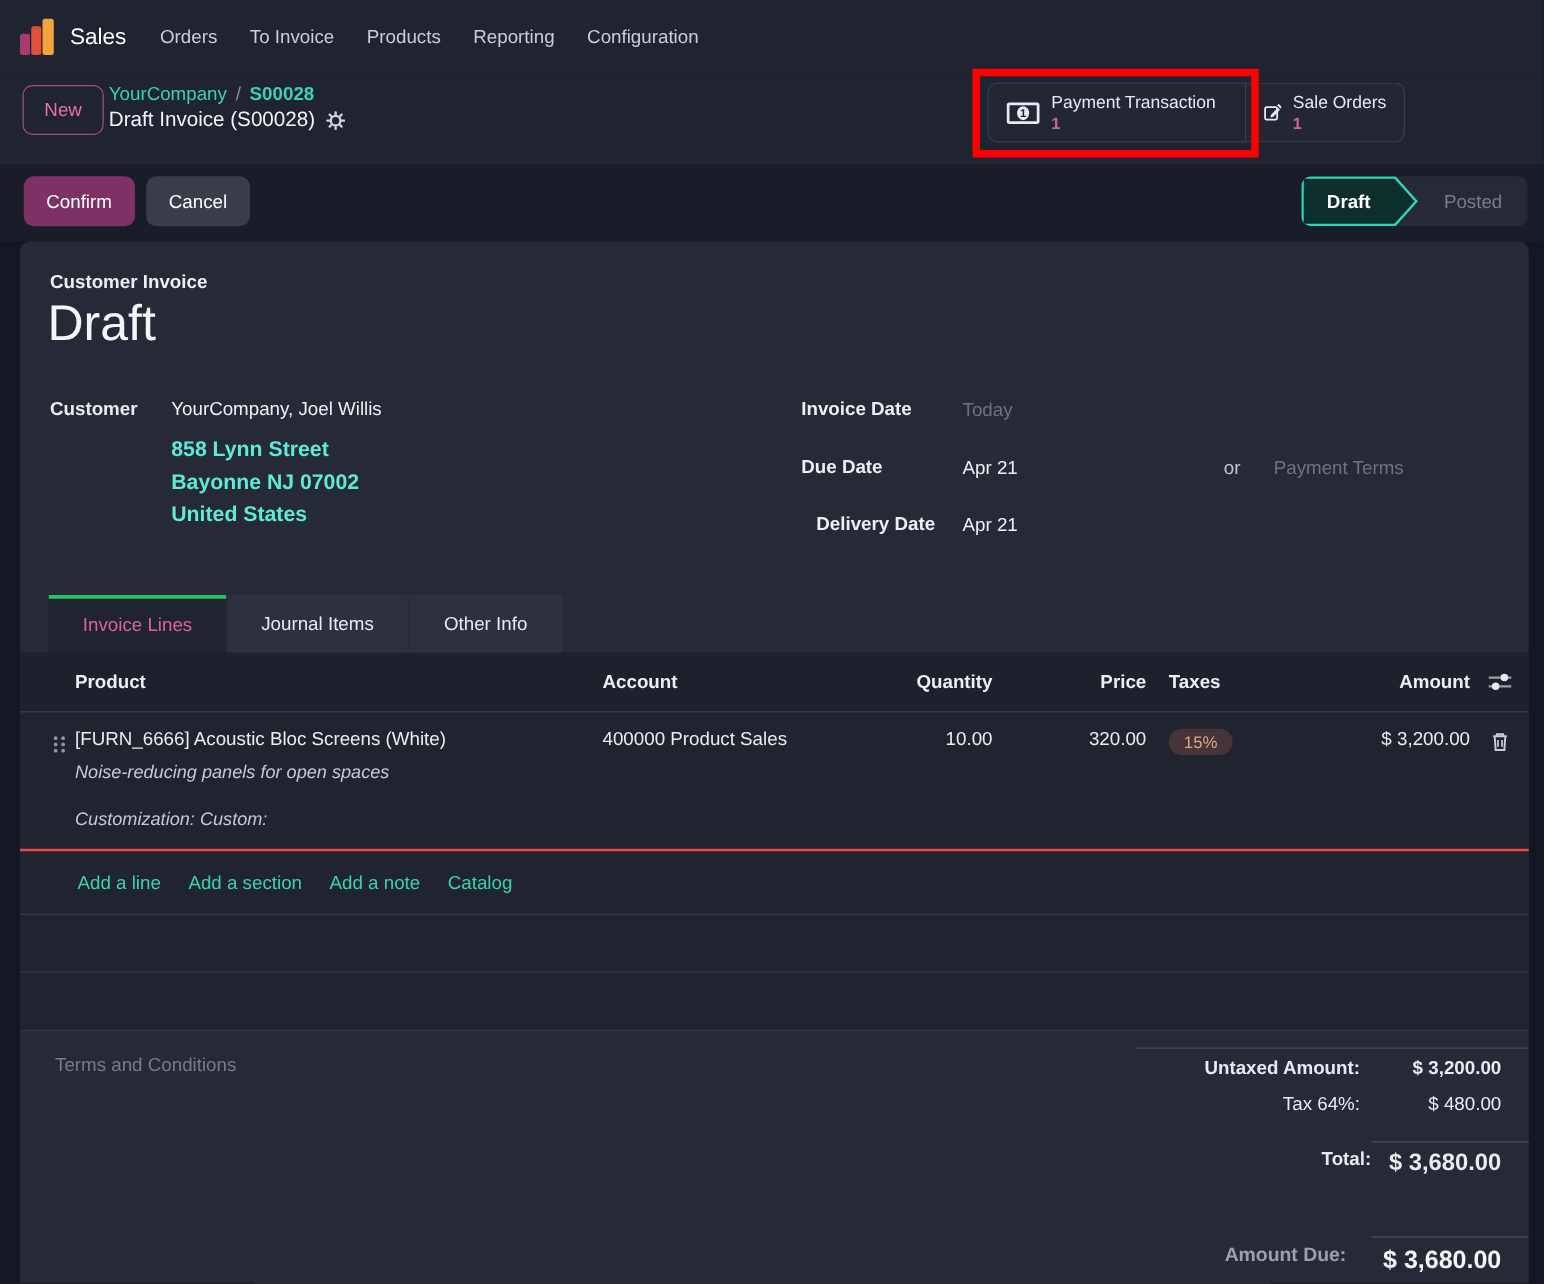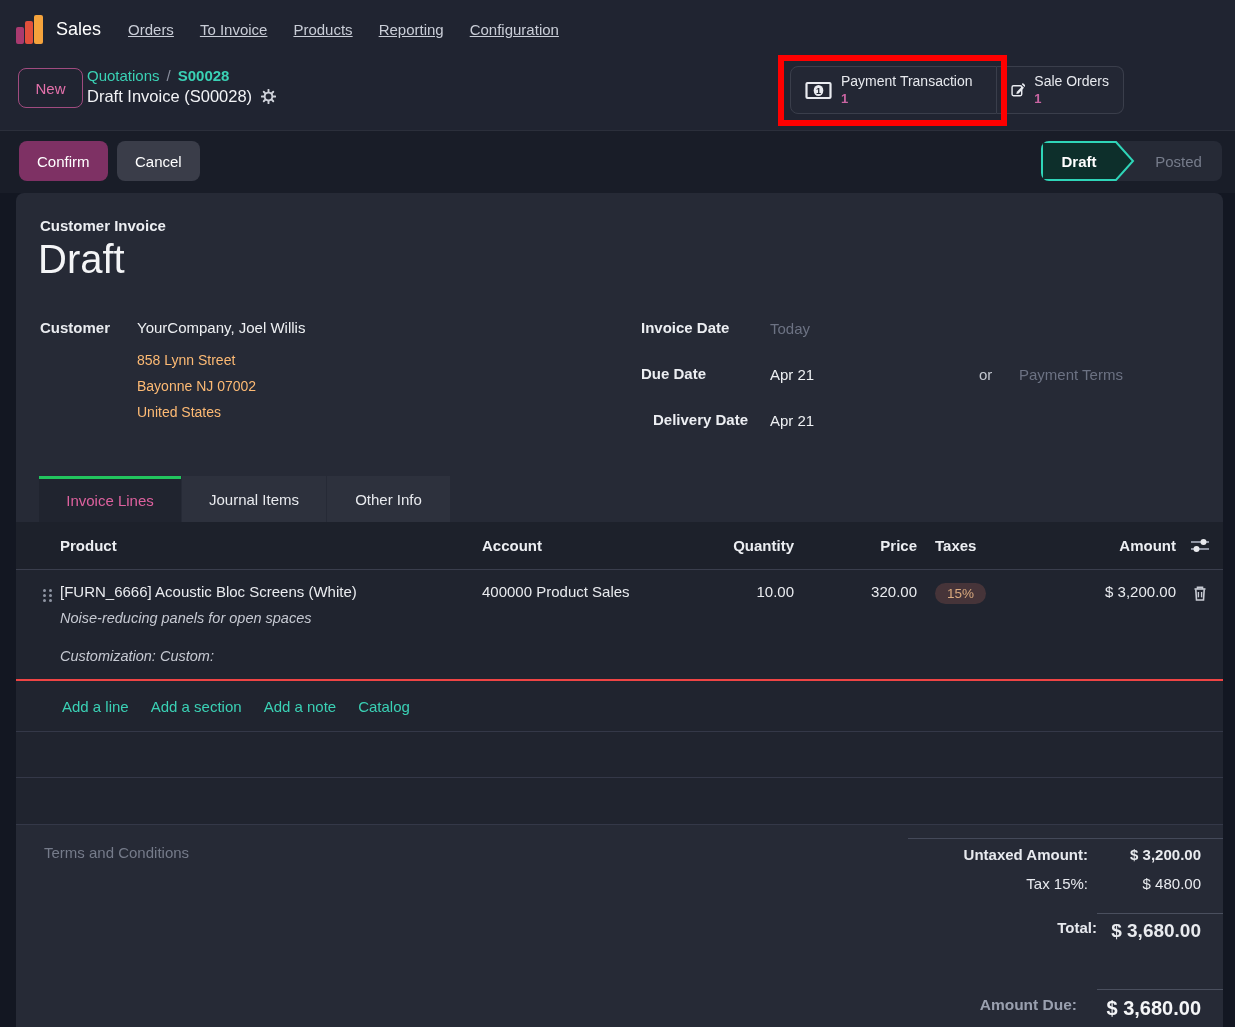--- a/index.html
+++ b/index.html
@@ -14,21 +14,21 @@
   
   .navbar {
     position:absolute; left:0; top:0; width:1235px; height:58px;
     background:#202431; display:flex; align-items:center; padding-left:16px;
   }
   .logo { display:flex; align-items:flex-end; gap:1px; height:30px; margin-right:13px; }
   .logo .b1 { width:8px; height:17px; background:#a93a6f; border-radius:2px; }
   .logo .b2 { width:8px; height:23px; background:#e2503c; border-radius:2px; }
   .logo .b3 { width:9px; height:29px; background:#f5a33c; border-radius:2px; }
   .app-name { font-size:18px; color:#ffffff; margin-right:14px; }
-  .nav-item { font-size:15px; color:#c9cdd7; padding:10px 13px; cursor:pointer;text-decoration:underline; }
+  .nav-item { font-size:15px; color:#c9cdd7; padding:10px 13px; cursor:pointer; }
 
   
   .control-panel {
     position:absolute; left:0; top:58px; width:1235px; height:73px;
     background:#202431; border-bottom:1px solid #2b2f3b;
   }
   .new-btn {
     position:absolute; left:18px; top:10px; width:65px; height:40px;
     background:transparent; border:1px solid #a04b7f; border-radius:8px;
     color:#e471ab; font-size:15px; cursor:pointer;
@@ -87,21 +87,21 @@
   
   .sheet {
     position:absolute; left:16px; top:193px; width:1207px; height:834px;
     background:#262a36; border-radius:8px 8px 0 0;
   }
   .type-label { position:absolute; left:24px; top:24px; font-size:15px; font-weight:700; color:#eceef2; }
   .state-title { position:absolute; left:22px; top:44px; font-size:40px; font-weight:400; color:#f4f5f7; }
 
   .cust-label { position:absolute; left:24px; top:126px; font-size:15px; font-weight:700; }
   .cust-name  { position:absolute; left:121px; top:126px; font-size:15px; color:#eef0f3; cursor:pointer; }
-  .addr { position:absolute; left:121px; top:154px; font-size:14px; line-height:26px; color:#fdba74; }
+  .addr { position:absolute; left:121px; top:154px; font-size:17px; line-height:26px; color:#5eead4;font-weight:bold; }
 
   .f-label { position:absolute; font-size:15px; font-weight:700; color:#eceef2; }
   .f-value { position:absolute; font-size:15px; color:#eef0f3; cursor:text; }
   .f-placeholder { position:absolute; font-size:15px; color:#6c7283; cursor:text; }
   .f-or { position:absolute; font-size:15px; color:#c3c7d0; }
 
   
   .notebook { position:absolute; left:0; top:283px; width:1207px; }
   .tabs { display:flex; height:46px; padding-left:23px; }
   .tab { display:flex; align-items:center; justify-content:center; font-size:15px; cursor:pointer; }
@@ -185,21 +185,21 @@
   <div class="nav-item">Products</div>
   <div class="nav-item">Reporting</div>
   <div class="nav-item">Configuration</div>
 </header>
 
 <div class="control-panel">
   <button class="new-btn">New</button>
 
   <div class="crumbs">
     <div class="crumb-line1">
-      <span class="crumb-link">Quotations</span>
+      <span class="crumb-link">YourCompany</span>
       <span class="crumb-sep">/</span>
       <span class="crumb-active">S00028</span>
     </div>
     <div class="crumb-line2">
       <span>Draft Invoice (S00028)</span>
       <svg class="gear" viewBox="0 0 16 16">
         <circle cx="8" cy="8" r="4.1" fill="none" stroke="#cfd2da" stroke-width="2"></circle>
         <g stroke="#cfd2da" stroke-width="2" stroke-linecap="round">
           <line x1="13" y1="8" x2="15.2" y2="8"></line>
             <line x1="11.5" y1="11.5" x2="13.1" y2="13.1"></line>
@@ -359,21 +359,21 @@
   </div>
 
   <div class="terms-placeholder">Terms and Conditions</div>
 
   <div class="totals">
     <div class="t-row">
       <span class="t-label bold">Untaxed Amount:</span>
       <span class="t-value bold">$ 3,200.00</span>
     </div>
     <div class="t-row">
-      <span class="t-label">Tax 15%:</span>
+      <span class="t-label">Tax 64%:</span>
       <span class="t-value">$ 480.00</span>
     </div>
     <div class="t-row t-total">
       <span class="t-label bold">Total:</span>
       <span class="t-value">$ 3,680.00</span>
     </div>
   </div>
 
   <div class="amount-due">
     <span class="ad-label">Amount Due:</span>

